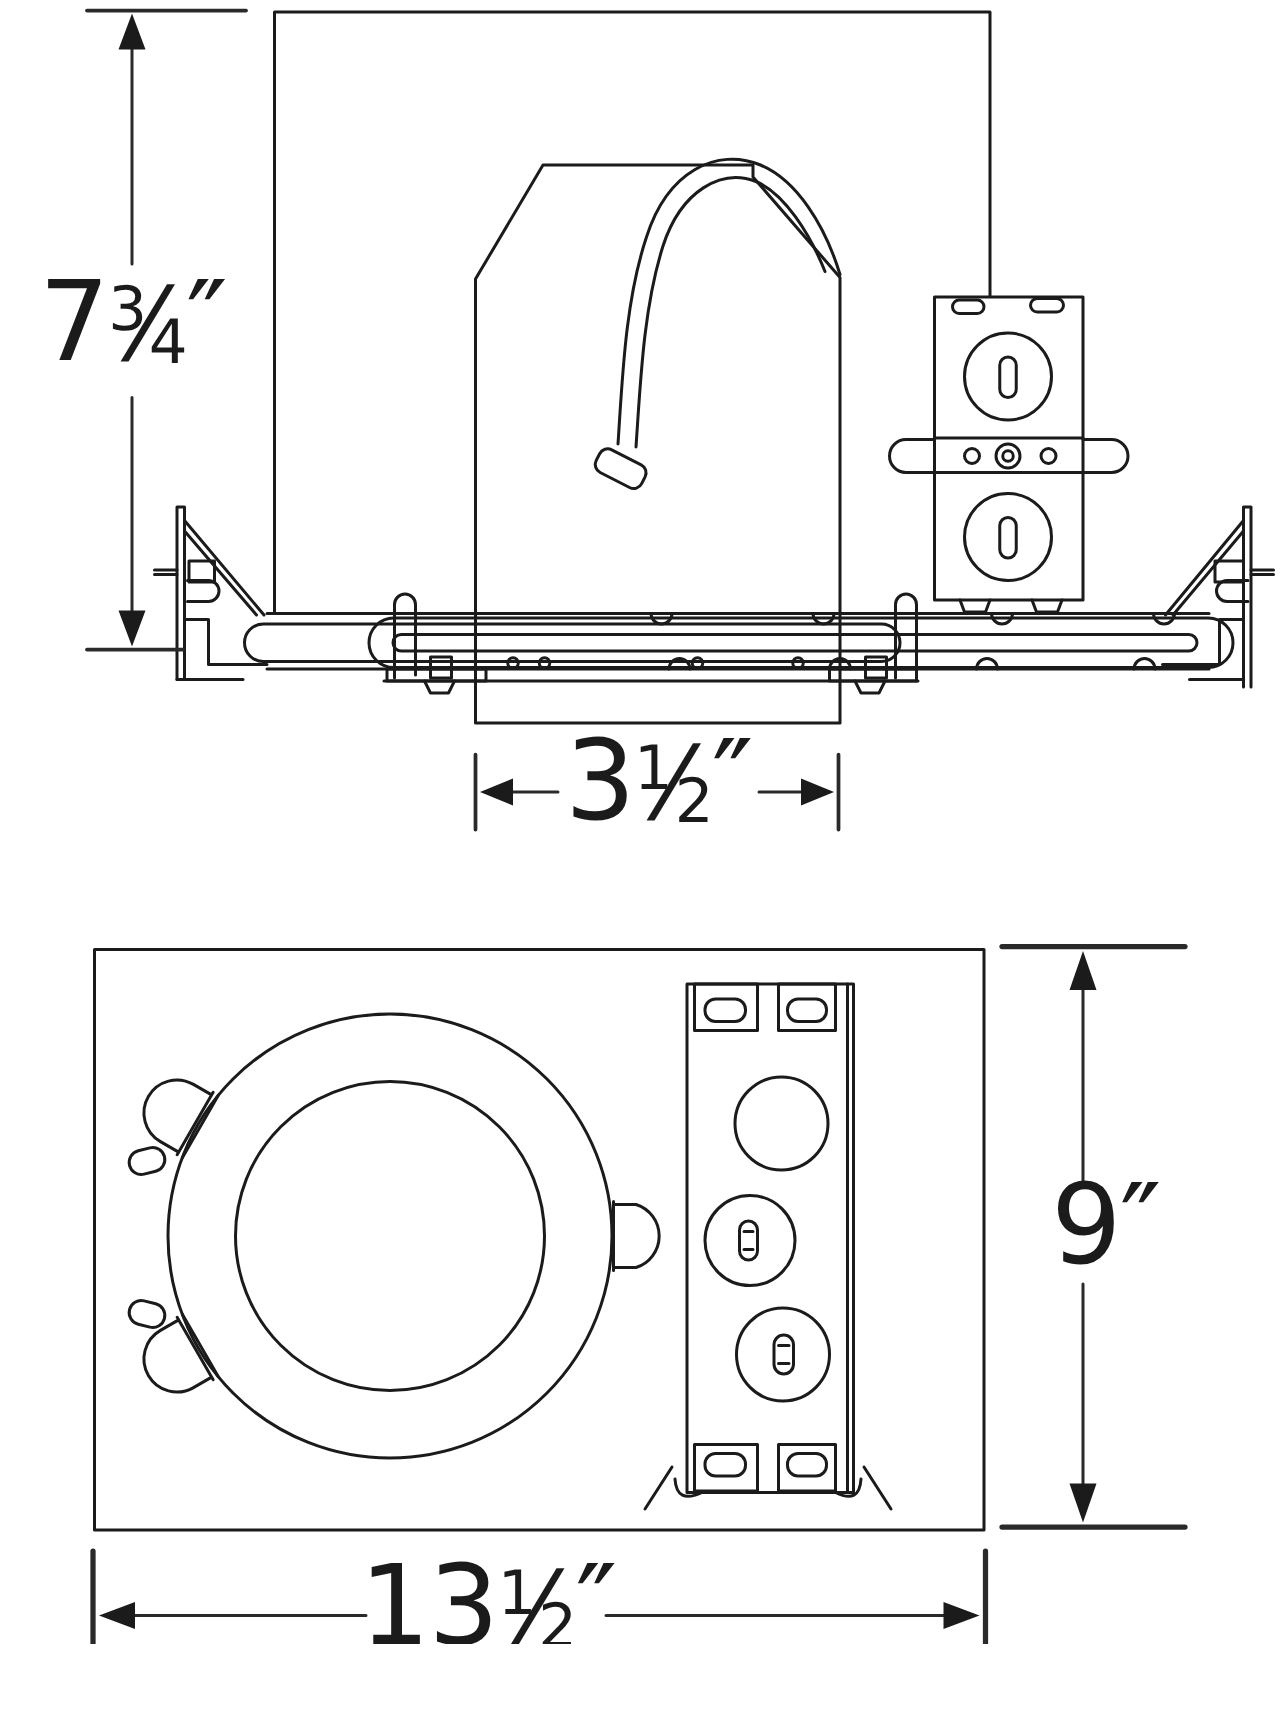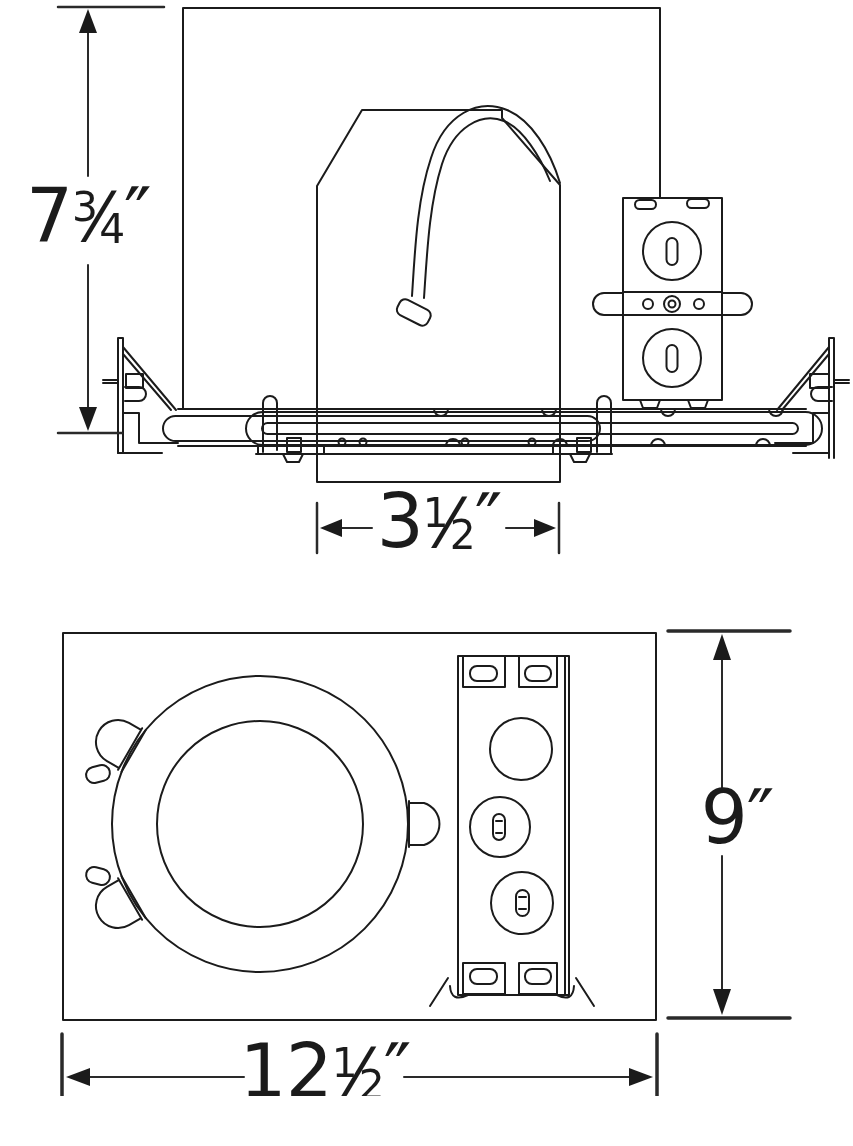--- a/index.html
+++ b/index.html
@@ -174,16 +174,16 @@
 
 <div class="dim-label centered" style="left:438px;top:484px;">
   <span>3</span><span class="num">1</span><span class="fslash"></span><span class="den">2</span><span class="unit">″</span>
 </div>
 
 <div class="dim-label centered" style="left:736px;top:780px;">
   <span>9</span><span class="unit">″</span>
 </div>
 
 <div class="dim-label centered" style="left:324px;top:1034px;">
-  <span>12</span><span class="num">1</span><span class="fslash"></span><span class="den">2</span><span class="unit">″</span>
+  <span>13</span><span class="num">1</span><span class="fslash"></span><span class="den">2</span><span class="unit">″</span>
 </div>
 
 </div>
 
 </body></html>

